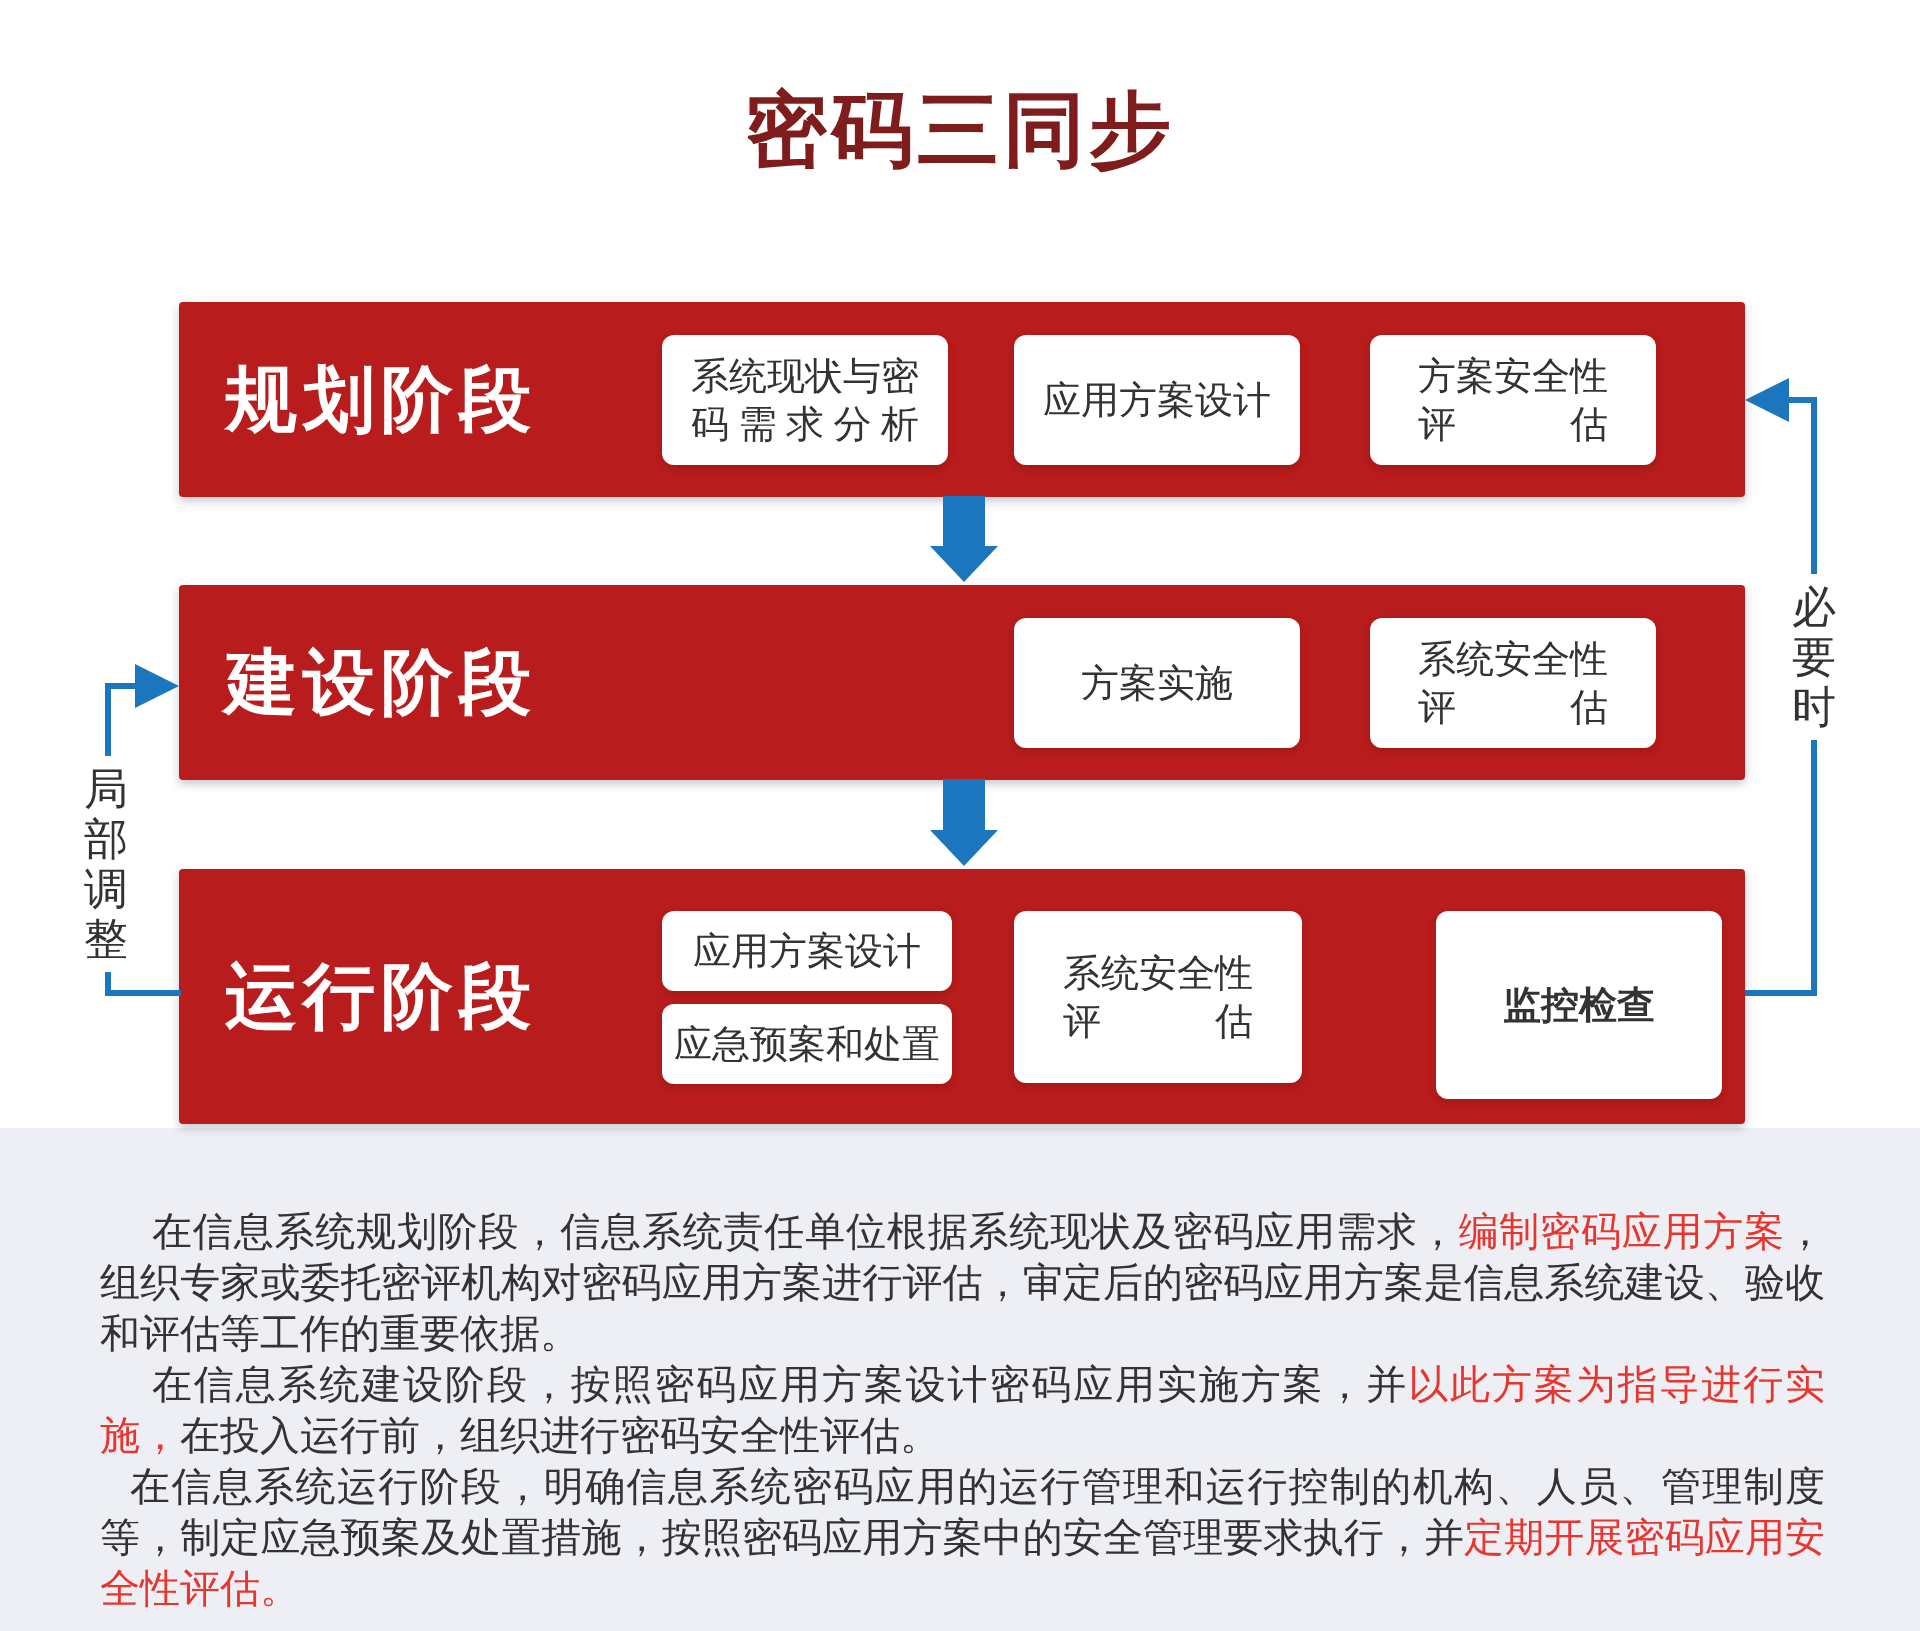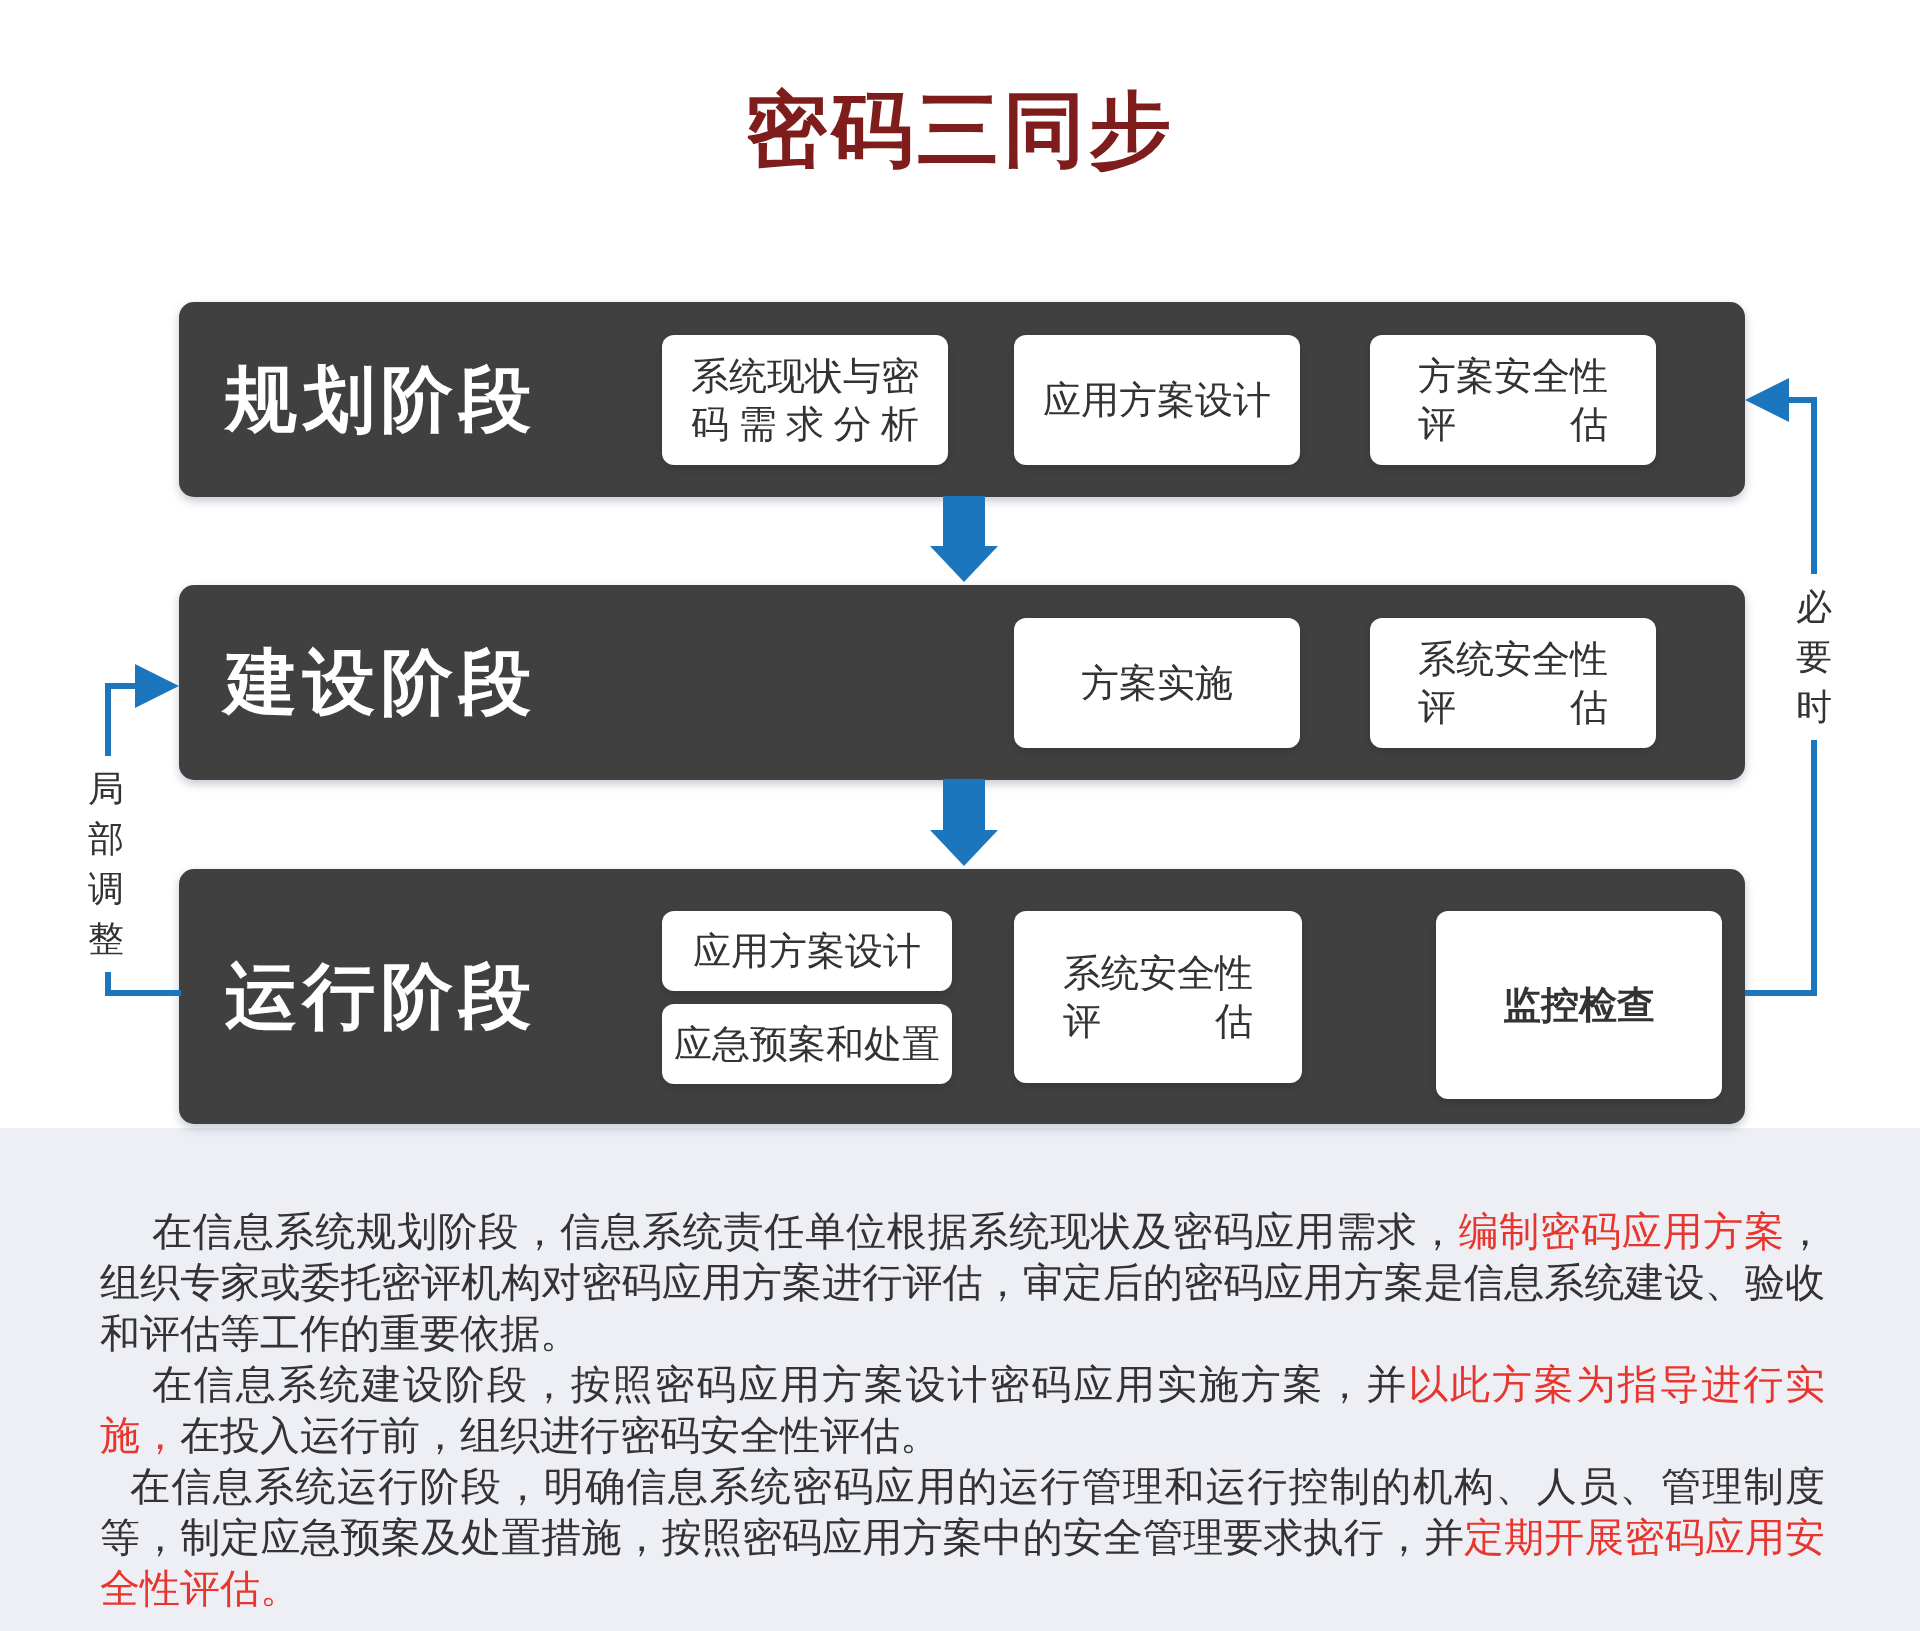--- a/index.html
+++ b/index.html
@@ -17,21 +17,21 @@
     background:#edeff4;
   }
   .title{
     position:absolute;left:0;top:76px;width:1920px;
     text-align:center;
     font-size:82px;font-weight:bold;letter-spacing:4px;
     color:#7f1d1d;
   }
   .bar{
     position:absolute;left:179px;width:1566px;
-    background:#404040;border-radius:15px;
+    background:#b91c1c;border-radius:4px;
     box-shadow:0 4px 10px rgba(40,60,90,.28);
   }
   .bar1{top:302px;height:195px;}
   .bar2{top:585px;height:195px;}
   .bar3{top:869px;height:255px;}
   .stage-label{
     position:absolute;left:46px;top:50%;transform:translateY(-50%);
     font-size:72px;font-weight:bold;letter-spacing:6px;color:#ffffff;
     white-space:nowrap;
   }
@@ -70,21 +70,21 @@
   .l-h-top{left:105px;top:683px;width:30px;height:6px;}
   .l-vert{left:105px;top:683px;width:6px;height:313px;}
   .l-h-bot{left:105px;top:990px;width:76px;height:6px;}
   .head-left{position:absolute;left:1745px;top:378px;width:0;height:0;
     border-top:22px solid transparent;border-bottom:22px solid transparent;border-right:44px solid #1b76bd;}
   .head-right{position:absolute;left:135px;top:664px;width:0;height:0;
     border-top:22px solid transparent;border-bottom:22px solid transparent;border-left:44px solid #1b76bd;}
   .vlabel{
     position:absolute;background:#ffffff;z-index:5;
     width:56px;text-align:center;
-    font-size:36px;line-height:50px;color:#333;
+    font-size:44px;line-height:50px;color:#333;
     padding:8px 0;
     overflow-wrap:break-word;word-break:break-all;
   }
   .vlabel.right{left:1786px;top:574px;}
   .vlabel.left{left:78px;top:756px;}
   
   .textblock{
     position:absolute;left:100px;top:1206px;width:1725px;
     font-size:40px;line-height:51px;color:#333;
     text-align:justify;

